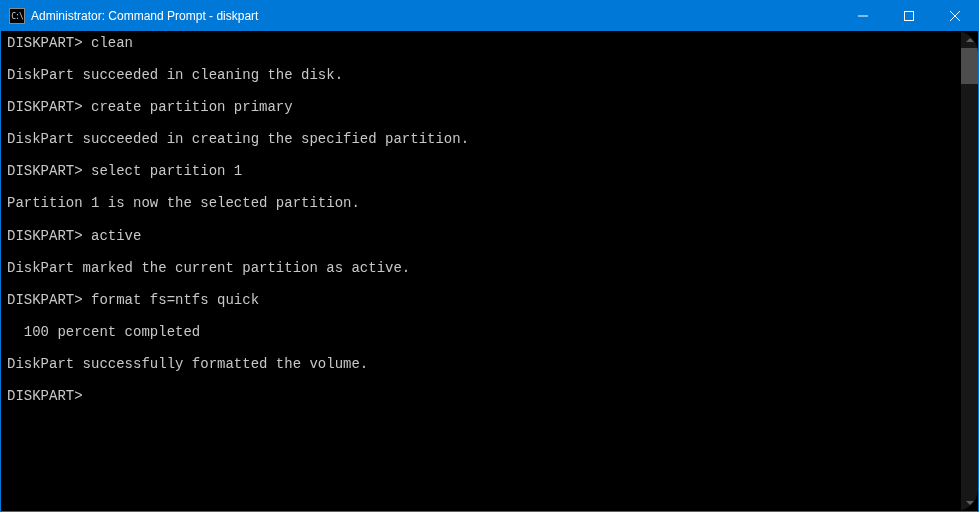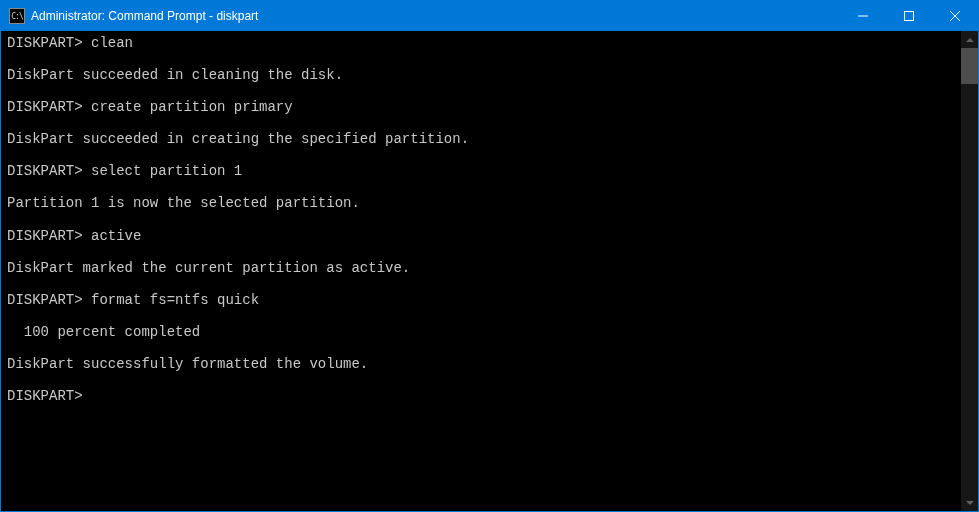--- a/index.html
+++ b/index.html
@@ -64,20 +64,21 @@
     }
     .window-control svg {
       width: 10px;
       height: 10px;
     }
     .terminal-wrap {
       flex: 1;
       display: flex;
       background: #000;
       overflow: hidden;
+      border-radius: 22px;
     }
     .terminal {
       flex: 1;
       background: #000;
       color: #c8c8c8;
       font-family: Consolas, "Courier New", monospace;
       font-size: 14px;
       line-height: 1.15;
       padding: 4px 4px 4px 6px;
       white-space: pre;

